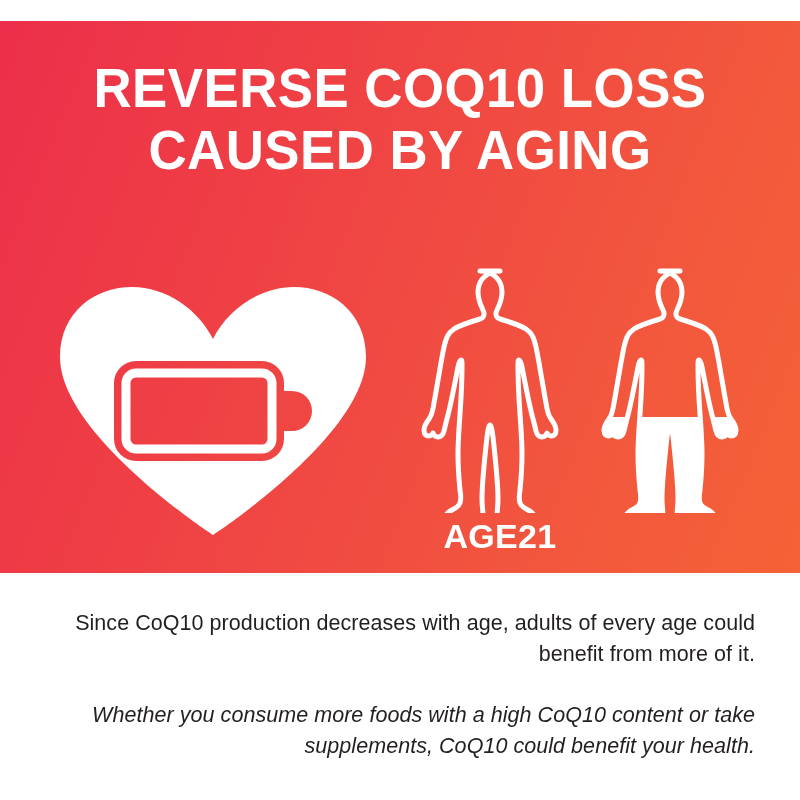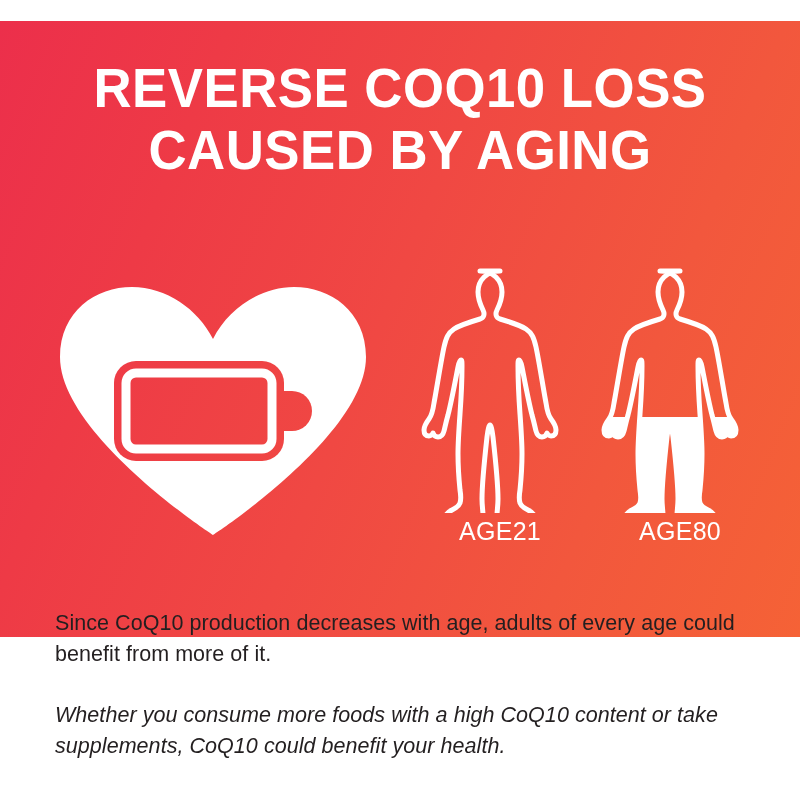--- a/index.html
+++ b/index.html
@@ -22,21 +22,21 @@
     height: 800px;
     background: #ffffff;
   }
 
   
   .hero {
     position: absolute;
     left: 0;
     top: 21px;
     width: 800px;
-    height: 616px;
+    height: 552px;
     background: linear-gradient(112deg, #ec2f4b 0%, #ee3a46 22%, #f04843 48%, #f2573d 75%, #f56236 100%);
     overflow: hidden;
   }
 
   .headline {
     position: absolute;
     left: 0;
     top: 36px;
     width: 800px;
     text-align: center;
@@ -80,39 +80,40 @@
   .figure svg { display: block; width: 160px; height: 248px; }
 
   .age-label {
     position: absolute;
     top: 252px;
     left: 0;
     width: 160px;
     text-align: center;
     color: #ffffff;
     font-family: "Liberation Sans", sans-serif;
-    font-weight: 400;
-    font-size: 25px;
+    font-weight: 700;
+    font-size: 34px;
     letter-spacing: 0.3px;
   }
 
   
   .copy {
     position: absolute;
     left: 55px;
     top: 608px;
     width: 700px;
   }
   .copy p {
     margin: 0 0 30px 0;
     color: #231f20;
     font-family: "Liberation Sans", sans-serif;
     font-size: 21.5px;
     line-height: 31px;
     letter-spacing: 0.05px;
+    text-align: right;
   }
   .copy p:last-child { margin-bottom: 0; font-style: italic; }
 </style>
 </head>
 <body>
 
 <div class="page">
 
   <div class="hero">
 
@@ -267,21 +268,20 @@
                      c -3 -16 -7 -42 -10 -56
                      c -2 -9 -4 -14 -10 -18
                      c -6 -4 -16 -7 -26 -10
                      c -4 -1 -5 -5 -3 -9
                      c 2 -4 5 -10 5 -18
                      c 0 -12 -9 -21 -22 -21 z"></path>
           </defs>
           <use href="#body-path-old" fill="#ffffff" clip-path="url(#lower-body-clip)"></use>
           <use href="#body-path-old" fill="none" stroke="#ffffff" stroke-width="5" stroke-linejoin="round"></use>
         </svg>
-        <div class="age-label">AGE80</div>
       </div>
 
     </div>
   </div>
 
   <div class="copy">
     <p>Since CoQ10 production decreases with age, adults of every age could benefit from more of it.</p>
     <p>Whether you consume more foods with a high CoQ10 content or take supplements, CoQ10 could benefit your health.</p>
   </div>
 

